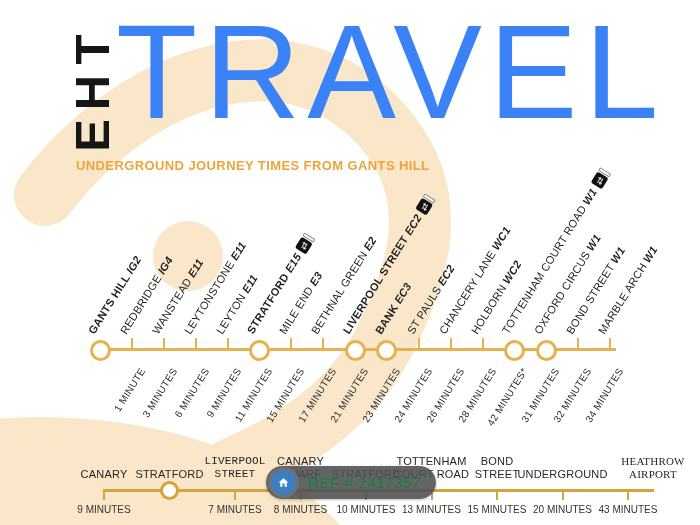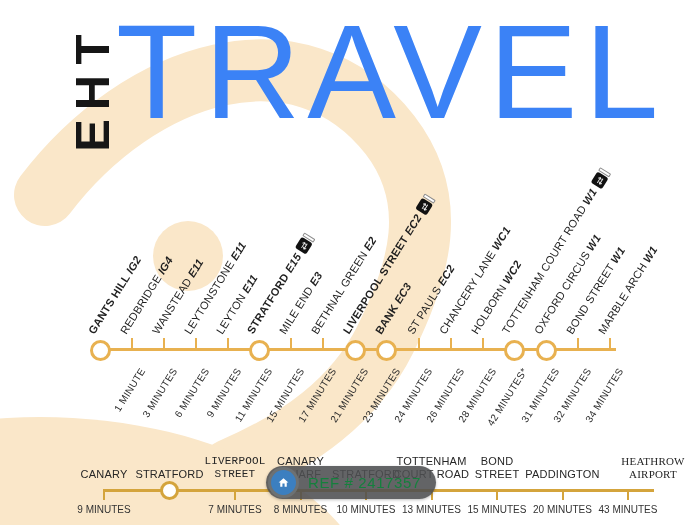--- a/index.html
+++ b/index.html
@@ -66,20 +66,21 @@
     <ellipse cx="40" cy="612" rx="335" ry="195" fill="#FAE7C9"></ellipse>
   </svg>
 
   <div class="the">
     <span>T</span>
     <span>H</span>
     <span>E</span>
   </div>
   <div class="travel">TRAVEL</div>
 
+  <div id="ug-heading" class="section-heading">UNDERGROUND JOURNEY TIMES FROM GANTS HILL</div>
 
   <div id="underground-chart">
     <div class="tube-line"></div>
   <div class="marker-major" style="left: 89.5px;"></div>
       <div class="u-label bold" style="left: 96px;"><span class="st-name">GANTS HILL </span><span class="st-code">IG2</span></div>
       <div class="marker-tick" style="left: 130.875px;"></div>
       <div class="u-label" style="left: 127.875px;"><span class="st-name">REDBRIDGE </span><span class="st-code">IG4</span></div>
       <div class="u-time" style="left: 17.875px;">1 MINUTE</div>
       <div class="marker-tick" style="left: 162.75px;"></div>
       <div class="u-label" style="left: 159.75px;"><span class="st-name">WANSTEAD </span><span class="st-code">E11</span></div>
@@ -172,21 +173,21 @@
       </div>
       <div class="cr-time" style="left: 386.5px;">13 MINUTES</div>
       <div class="cr-tick" style="left: 496px;"></div>
       <div class="cr-label" style="left: 449px;">
         <div>BOND</div>
         <div>STREET</div>
       </div>
       <div class="cr-time" style="left: 452px;">15 MINUTES</div>
       <div class="cr-tick" style="left: 561.5px;"></div>
       <div class="cr-label" style="left: 514.5px;">
-        <div>PADDINGTON</div>
+        <div>UNDERGROUND</div>
       </div>
       <div class="cr-time" style="left: 517.5px;">20 MINUTES</div>
       <div class="cr-tick" style="left: 627px;"></div>
       <div class="cr-label" style="left: 605px; font-family: Liberation Serif, serif;">
         <div>HEATHROW</div>
         <div>AIRPORT</div>
       </div>
       <div class="cr-time" style="left: 583px;">43 MINUTES</div>
     </div>
 

